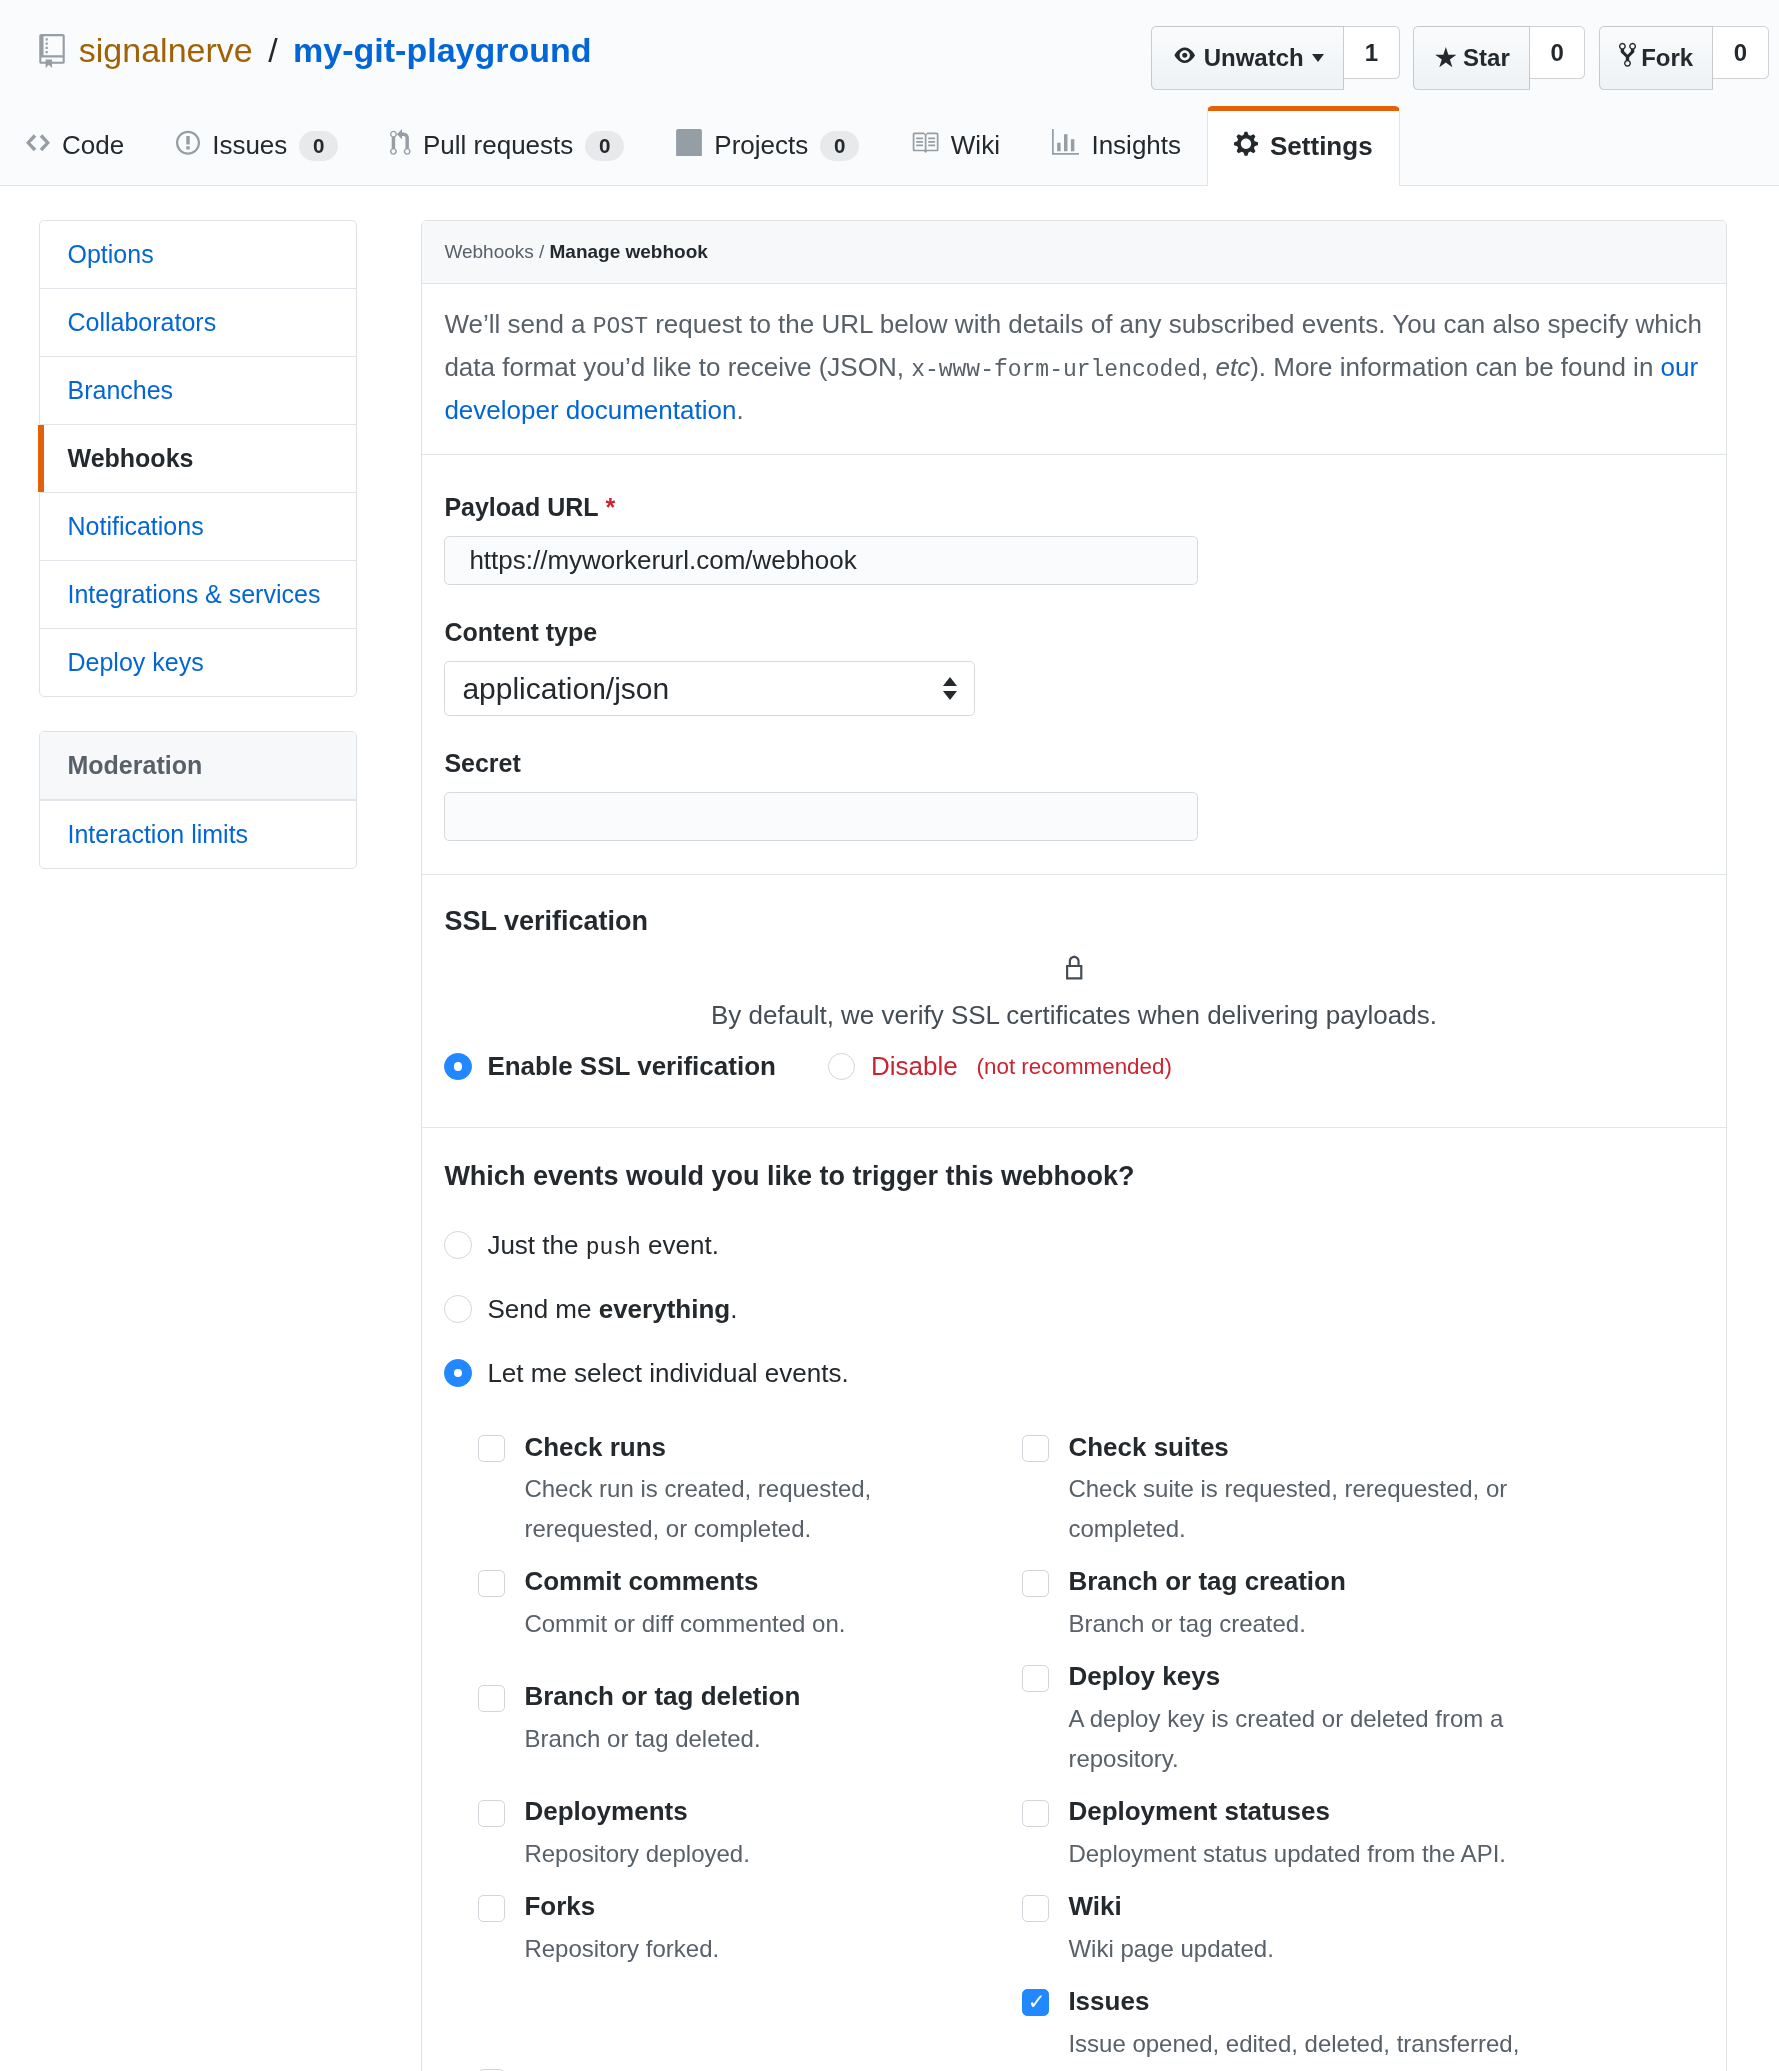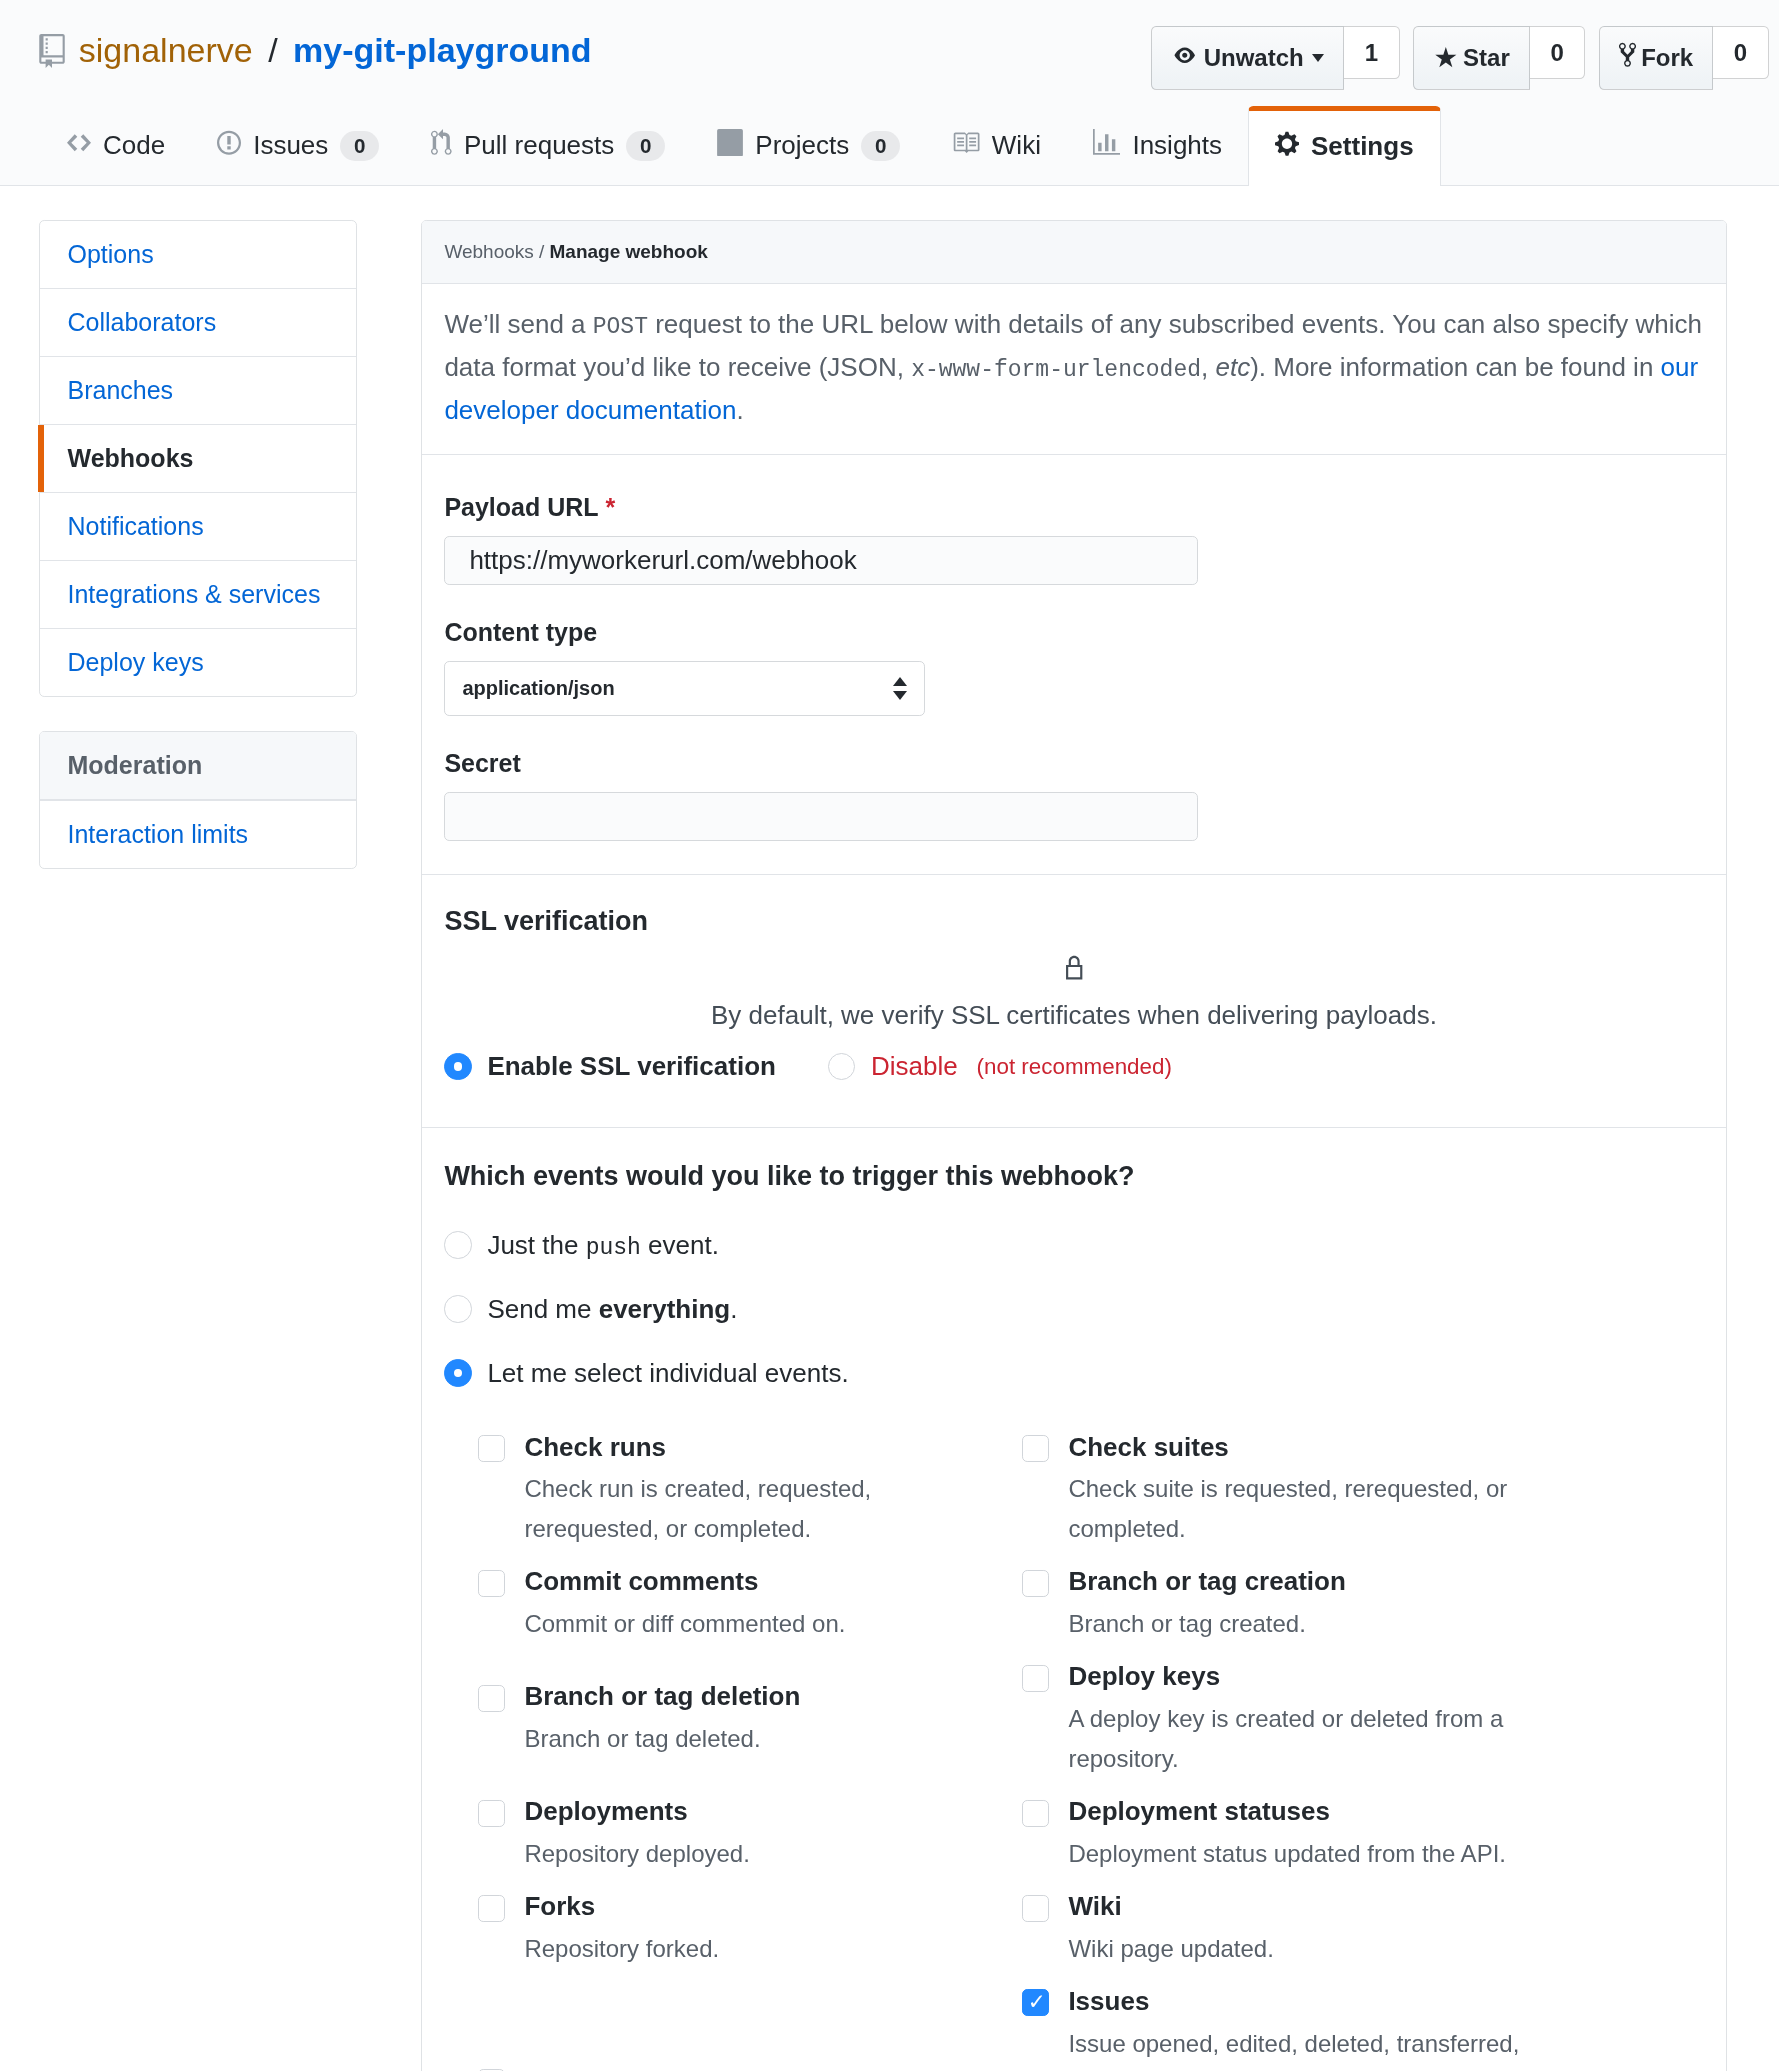--- a/index.html
+++ b/index.html
@@ -24,21 +24,21 @@
     border:1.7px solid rgba(27,31,35,.2); border-radius:5.2px 0 0 5.2px; cursor:pointer; }
   .btn svg { fill:#24292e; }
   .btn .star-glyph { font-size:27.5px; line-height:1; }
   .caret-down { width:0; height:0; border-left:6.9px solid transparent; border-right:6.9px solid transparent;
     border-top:8.6px solid #24292e; margin-left:3.4px; }
   .count { display:flex; align-items:center; height:53px; padding:0 20.6px; background:#fff;
     border:1.7px solid rgba(27,31,35,.2); border-left:0; border-radius:0 5.2px 5.2px 0;
     font-size:24px; font-weight:700; color:#24292e; cursor:pointer; }
 
   
-  .tabs { display:flex; padding-left:41px; margin-top:15.5px; margin-bottom:-1.7px; }
+  .tabs { display:flex; margin-top:15.5px; margin-bottom:-1.7px; }
   .tab { display:flex; align-items:center; gap:12px; padding:22.4px 26px; font-size:26px; color:#24292e; cursor:pointer; }
   .tab svg { fill:#959da5; }
   .tab.active { background:#fff; border:1.7px solid #e1e4e8; border-bottom:none;
     border-top:5.2px solid #e36209; border-radius:5.2px 5.2px 0 0; padding-top:19px; font-weight:600; }
   .tab.active svg { fill:#24292e; }
   .badge { font-size:20.6px; font-weight:600; color:#24292e; background:rgba(27,31,35,.08);
     border-radius:26px; padding:2.6px 13.8px; }
 
   
   .content { display:flex; align-items:flex-start; padding:34px 52px 0 39px; gap:64px; }
@@ -66,22 +66,22 @@
   .intro { padding:20.6px 22.4px 24px; font-size:26px; line-height:40px; color:#586069;
     border-bottom:1.7px solid #e1e4e8; }
   .intro a { color:#0366d6; }
   code { font-family:"Liberation Mono","DejaVu Sans Mono",monospace; font-size:23px; }
 
   .form-block { padding:5.2px 22.4px 33px; }
   .field-label { font-size:25px; font-weight:700; color:#24292e; margin:33px 0 13.8px; }
   .required { color:#cb2431; margin-left:6.9px; }
   .text-input { display:block; width:754px; height:49px; background:#fafbfc; border:1.7px solid #d6d9dc;
     border-radius:5.2px; font-size:26px; color:#24292e; padding:0 24px; font-family:inherit; outline:none; }
-  .select-box { width:481px; height:55px; background:#fff; border:1.7px solid #d6d9dc; border-radius:5.2px;
-    display:flex; align-items:center; justify-content:space-between; padding:0 17px; font-size:20px; cursor:pointer;font-weight:bold; }
+  .select-box { width:531px; height:55px; background:#fff; border:1.7px solid #d6d9dc; border-radius:5.2px;
+    display:flex; align-items:center; justify-content:space-between; padding:0 17px; font-size:30px; cursor:pointer; }
   .select-caret { display:flex; flex-direction:column; gap:4.3px; }
   .select-caret .up { width:0; height:0; border-left:7.7px solid transparent; border-right:7.7px solid transparent;
     border-bottom:9.5px solid #24292e; }
   .select-caret .down { width:0; height:0; border-left:7.7px solid transparent; border-right:7.7px solid transparent;
     border-top:9.5px solid #24292e; }
 
   .section { padding:20.6px 22.4px 38px; border-top:1.7px solid #e1e4e8; }
   .section-title { font-size:27px; font-weight:700; margin:10.3px 0 17px; }
   .ssl-note { display:flex; align-items:center; gap:10.3px; font-size:26px; color:#444d56;flex-direction:column; }
   .ssl-note svg { fill:#444d56; flex:none; }

